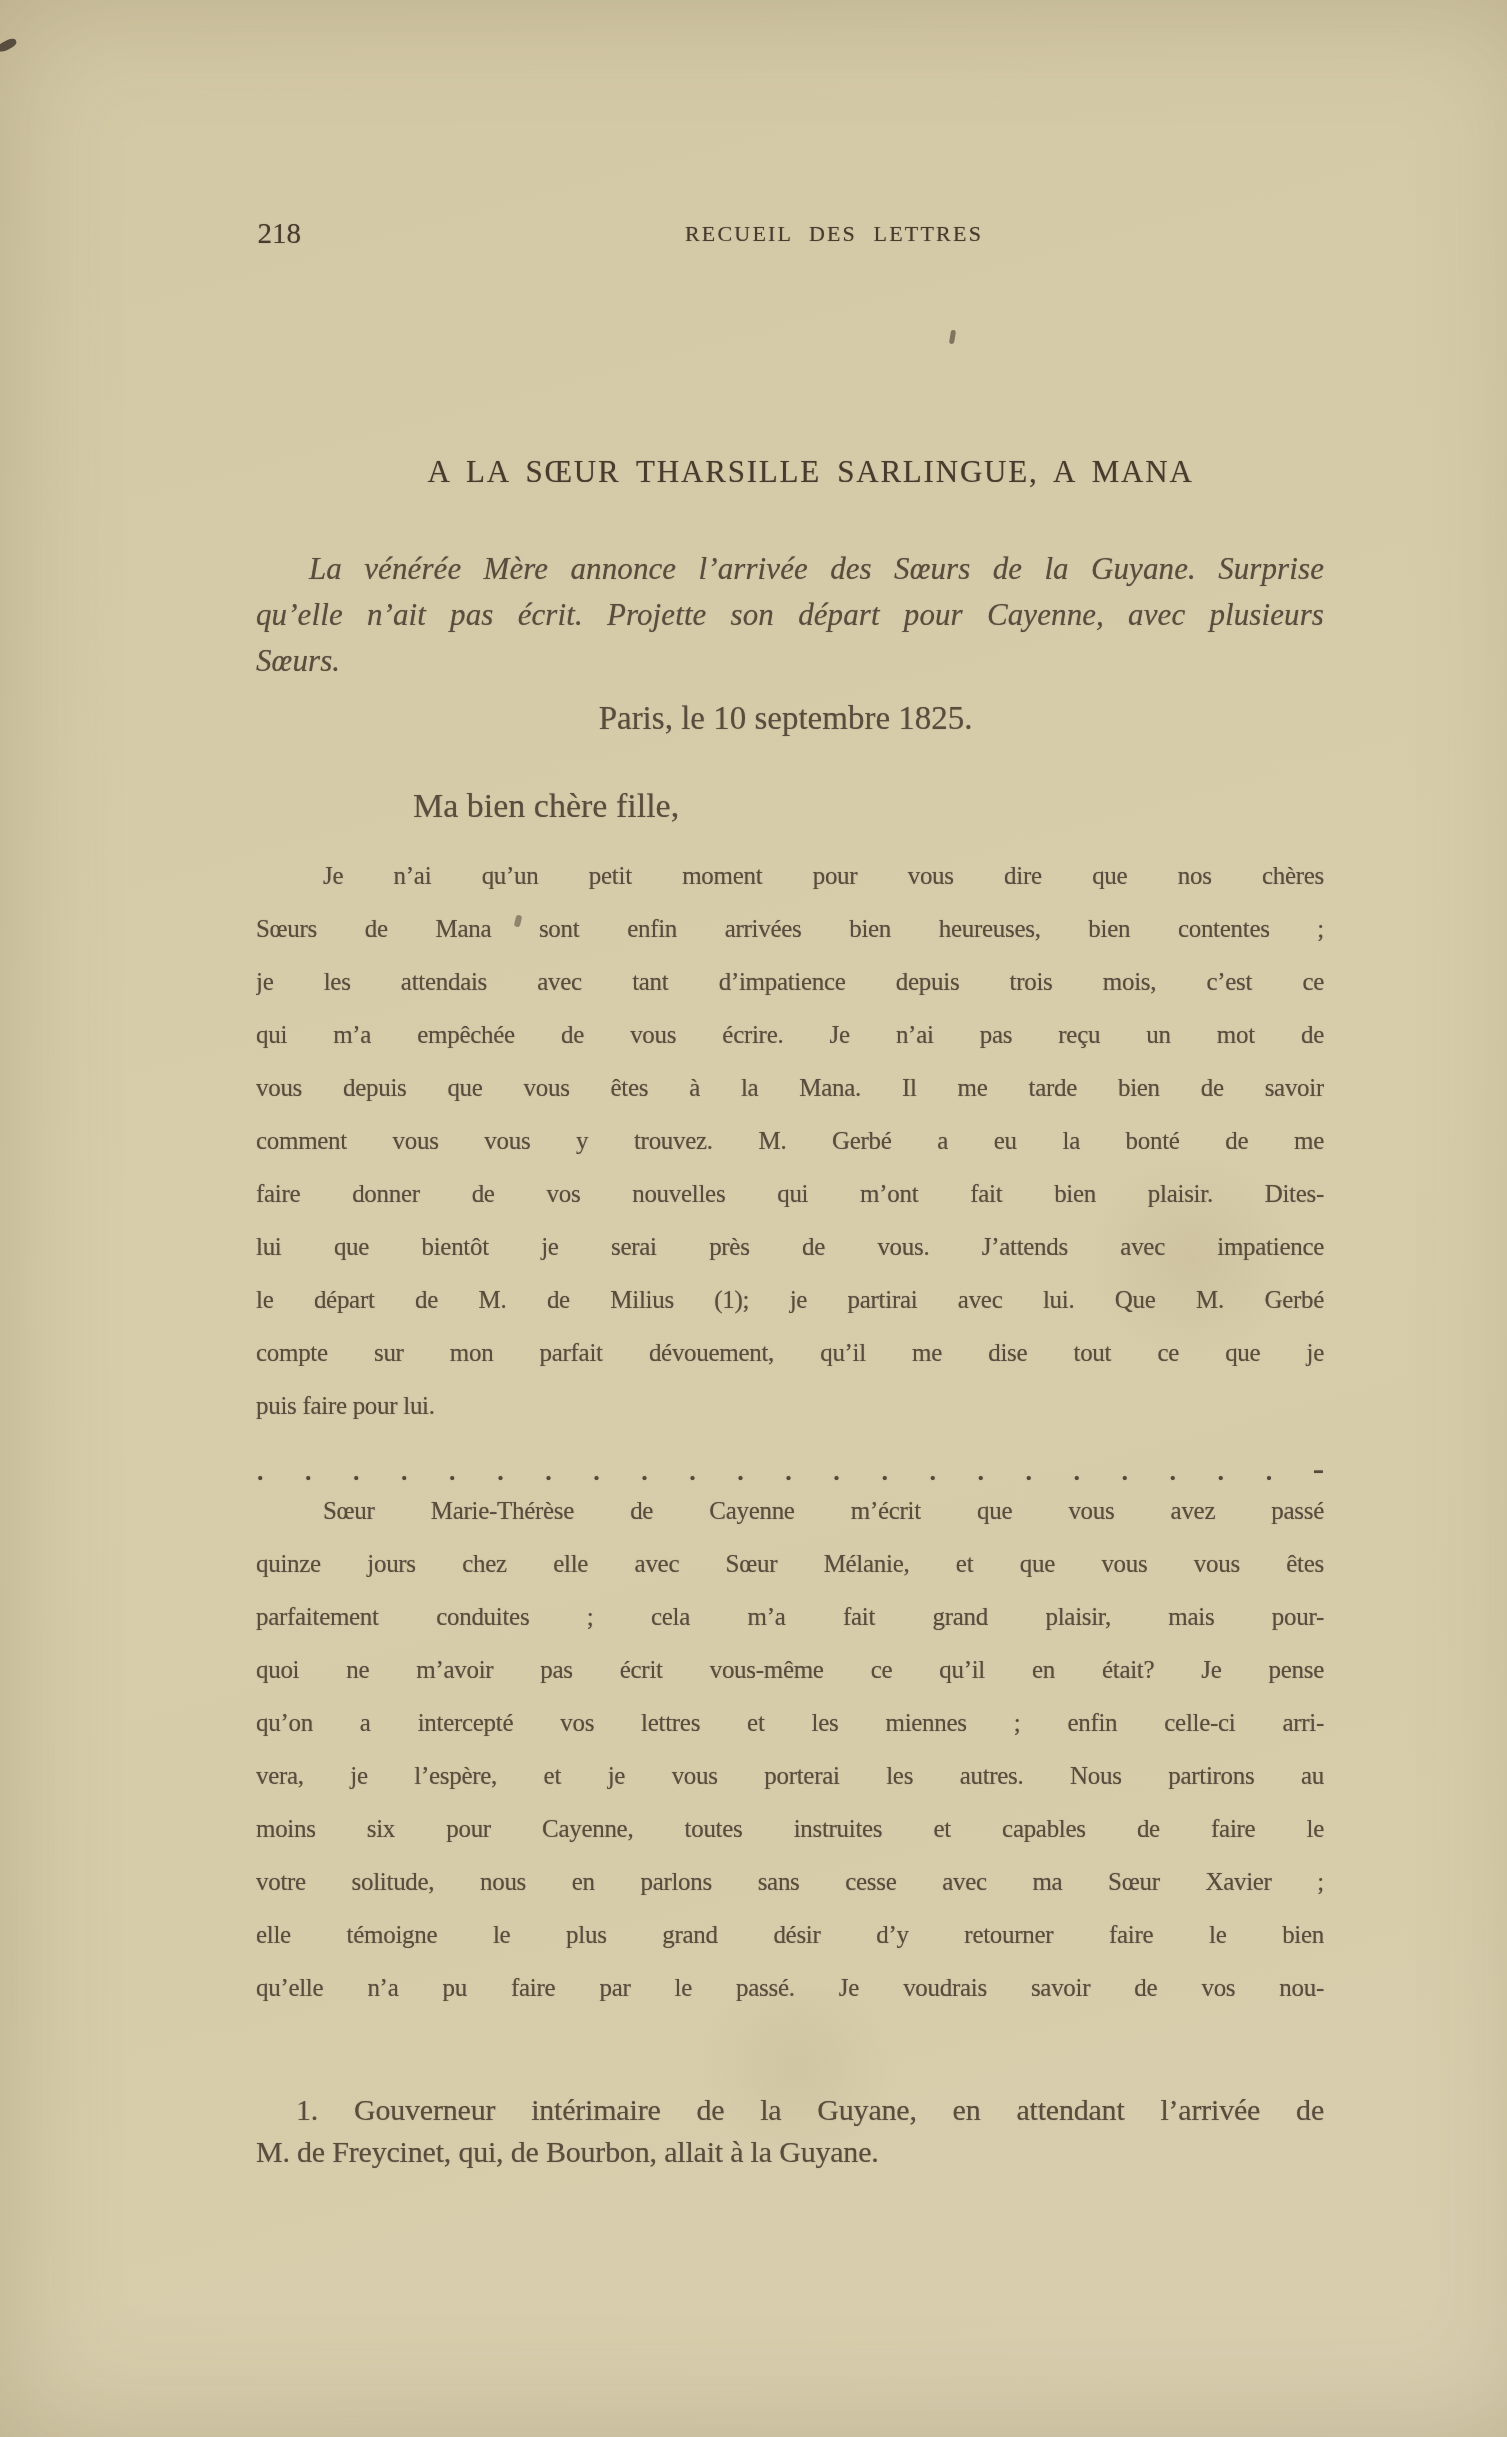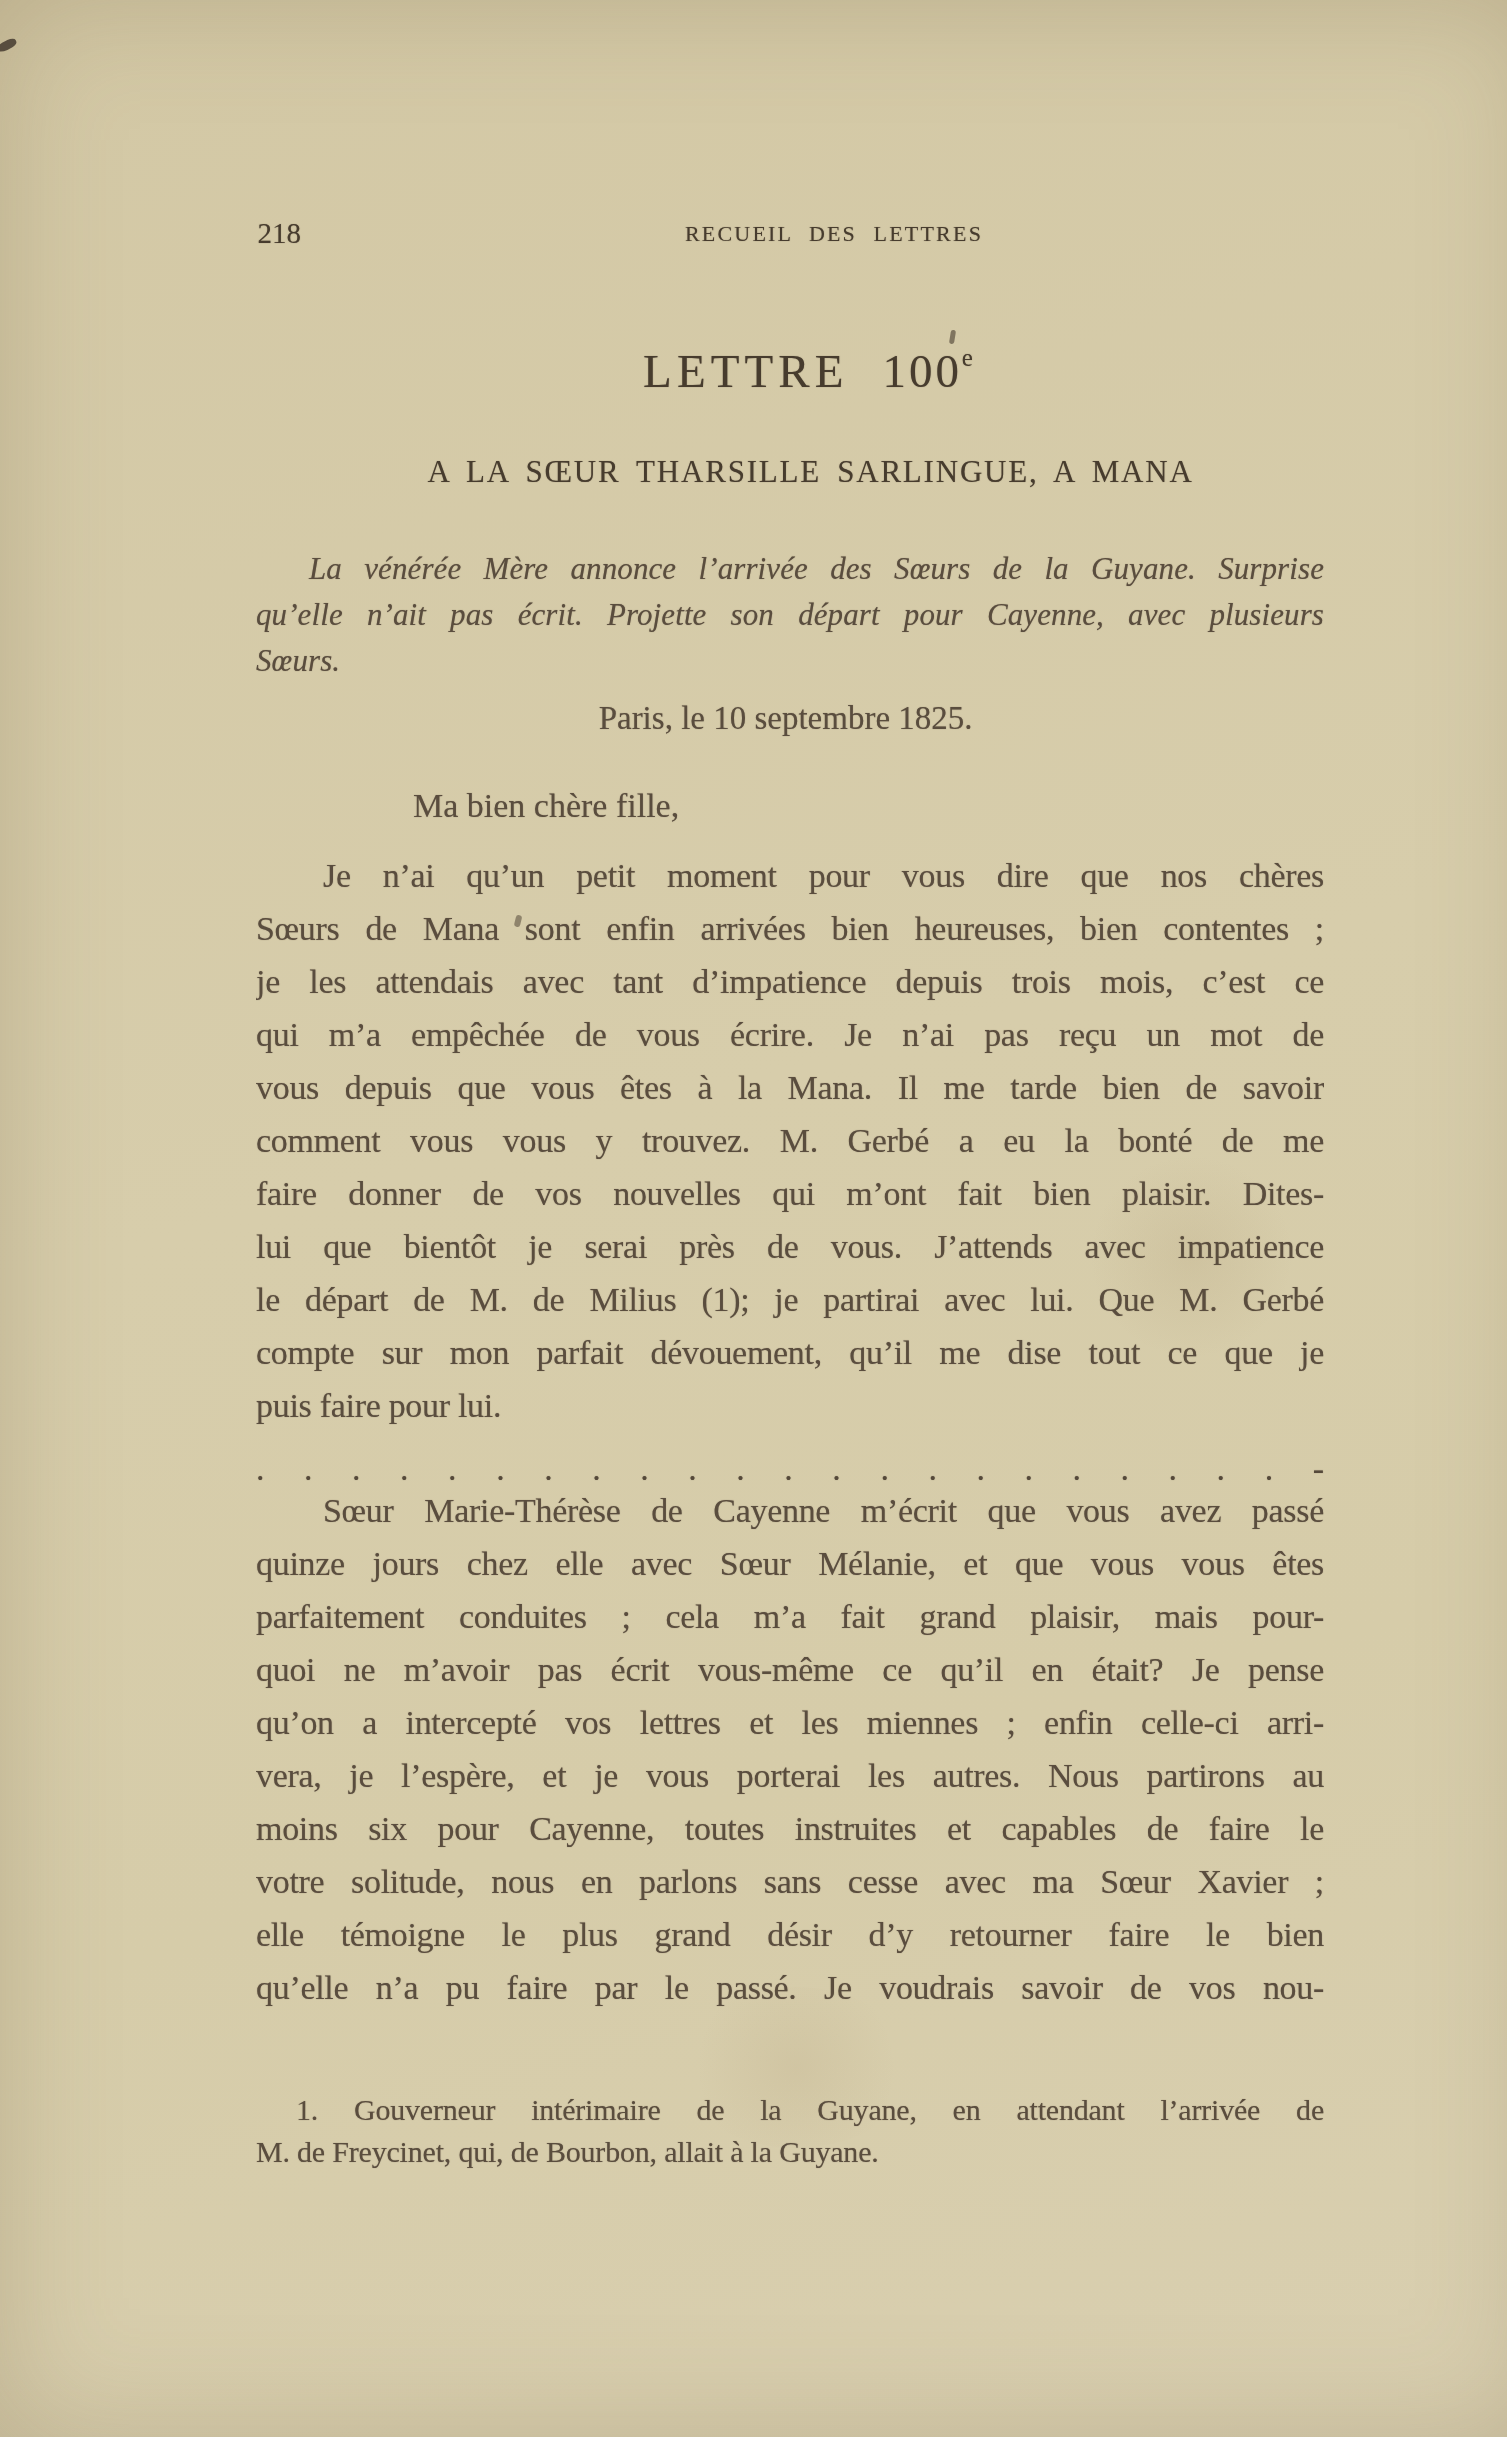--- a/index.html
+++ b/index.html
@@ -40,21 +40,21 @@
   .summary .line{height:46px;}
 
   
   .dateline{top:695px;line-height:47px;font-size:33px;text-align:center;padding-right:8.8px;
             box-sizing:border-box;}
 
   
   .salutation{top:779px;line-height:53px;font-size:34px;padding-left:157px;box-sizing:border-box;}
 
   
-  .para{font-size:34px;letter-spacing:-0.3px;}
+  .para{font-size:25px;letter-spacing:-0.3px;}
   .para1{top:849px;}
   .para2{top:1484px;}
   .line{display:block;height:53px;line-height:53px;overflow:hidden;
         text-align:justify;text-align-last:justify;text-justify:inter-word;}
   .line.flush{text-align:left;text-align-last:left;}
   .line.ind{text-indent:67px;}
   .summary .line.ind{text-indent:53px;}
   .summary .line.flush{text-align:left;text-align-last:left;}
 
   
@@ -92,23 +92,20 @@
   <div class="smudge-line"></div>
   <div class="edge-shadow"></div>
   <div class="stain-a"></div>
   <div class="stain-b"></div>
 
   <div class="tx header-row soft dark">
     <span class="pagenum">218</span>
     <span class="running">RECUEIL DES LETTRES</span>
   </div>
 
-  <div class="tx title soft dark">
-    <span>LETTRE</span><span class="num">100</span><sup>e</sup>
-  </div>
 
   <div class="tx addressee soft dark">A LA SŒUR THARSILLE SARLINGUE, A MANA</div>
 
   <div class="tx summary soft">
     <div class="line ind">La vénérée Mère annonce l’arrivée des Sœurs de la Guyane. Surprise</div>
     <div class="line">qu’elle n’ait pas écrit. Projette son départ pour Cayenne, avec plusieurs</div>
     <div class="line flush">Sœurs.</div>
   </div>
 
   <div class="tx dateline soft">Paris, le 10 septembre 1825.</div>

